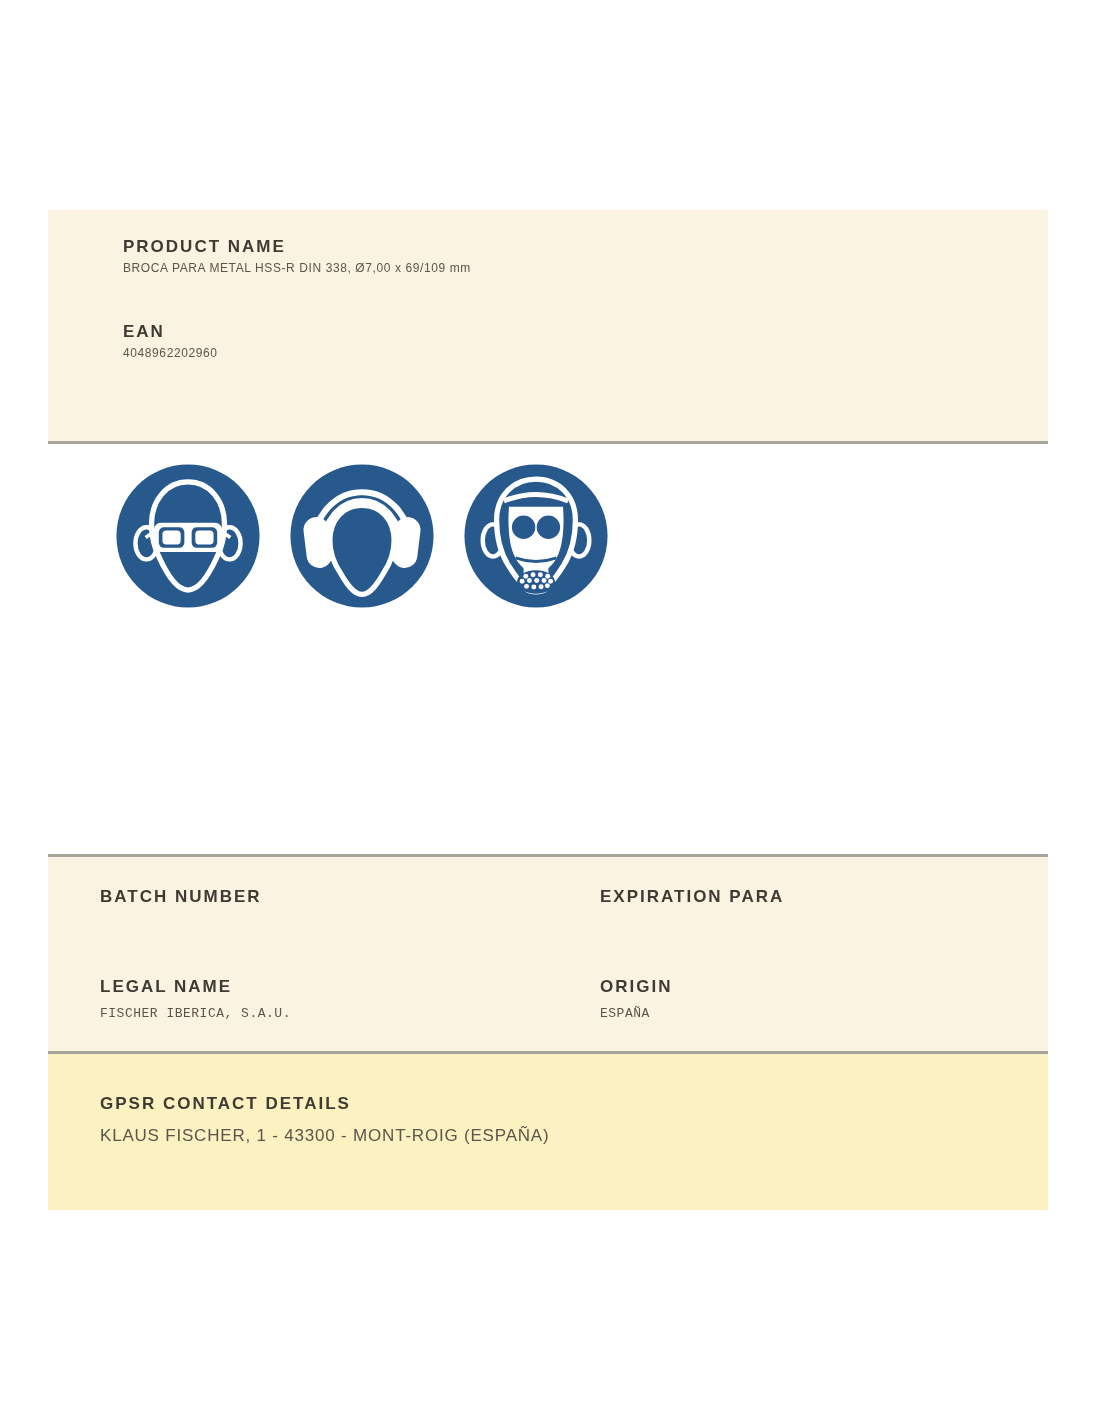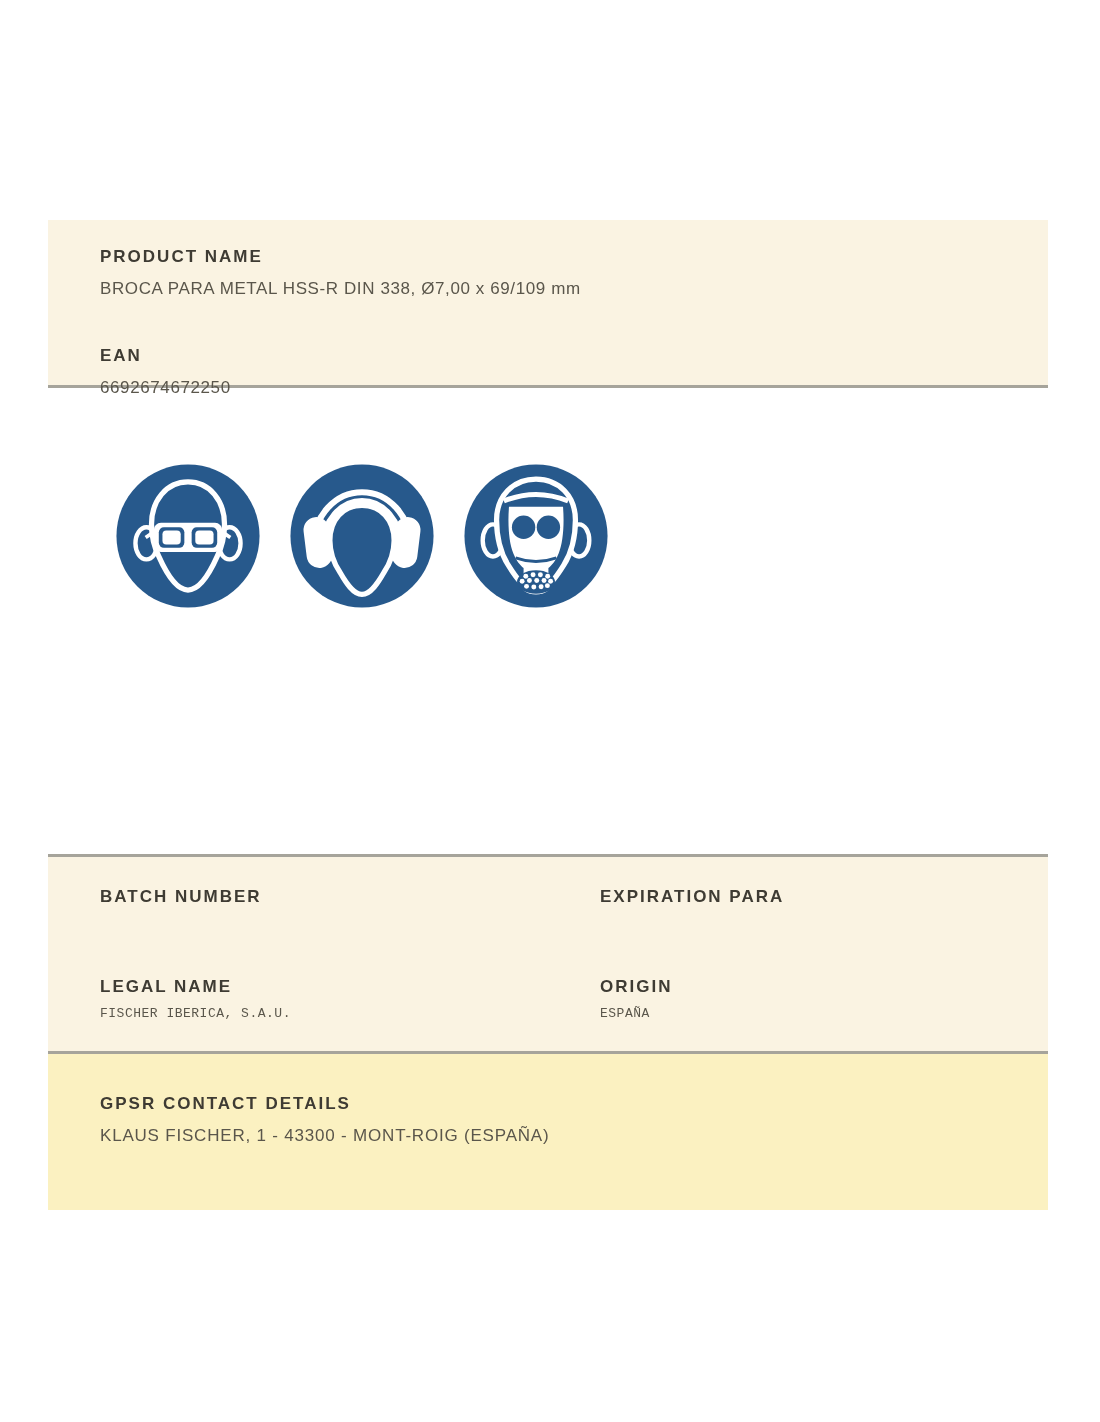--- a/index.html
+++ b/index.html
@@ -15,31 +15,31 @@
   body{
     width:1100px;height:1422px;position:relative;
     font-family:"Liberation Sans", sans-serif;
     overflow:hidden;
   }
   .box{position:absolute;left:48px;width:1000px;}
   .box-cream{background:var(--cream-panel);}
   .box-yellow{background:var(--yellow-panel);}
 
   .box-product{
-    top:220px;height:168px;
+    top:210px;height:234px;
     border-bottom:3px solid var(--divider-gray);
-    padding:27px 48px 0 52px;
+    padding:27px 48px 0 75px;
   }
   .label{
     font-weight:bold;font-size:17px;letter-spacing:2px;
     color:var(--label-text);line-height:1.2;
   }
   .value{
-    font-size:17px;letter-spacing:0.6px;
-    color:var(--value-text);line-height:1.2;margin-top:12px;
+    font-size:12px;letter-spacing:0.6px;
+    color:var(--value-text);line-height:1.2;margin-top:4px;
   }
   .gap{margin-top:46px;}
 
   .icons-row{
     position:absolute;top:463px;left:115px;
     display:flex;gap:28px;
   }
   .icons-row svg{width:146px;height:146px;color:var(--accent-blue);display:block;}
 
   .box-batch{
@@ -67,21 +67,21 @@
     color:var(--value-text);text-decoration:none;
   }
 </style>
 </head>
 <body>
 
 <section class="box box-cream box-product">
   <div class="label">PRODUCT NAME</div>
   <div class="value">BROCA PARA METAL HSS-R DIN 338, Ø7,00 x 69/109 mm</div>
   <div class="label gap">EAN</div>
-  <div class="value">6692674672250</div>
+  <div class="value">4048962202960</div>
 </section>
 
 <div class="icons-row">
 
   <svg viewBox="0 0 100 100" aria-hidden="true">
     <circle cx="50" cy="50" r="49" fill="currentColor"></circle>
     <ellipse cx="21.5" cy="55" rx="7.5" ry="11" fill="currentColor" stroke="#fff" stroke-width="3"></ellipse>
     <ellipse cx="78.5" cy="55" rx="7.5" ry="11" fill="currentColor" stroke="#fff" stroke-width="3"></ellipse>
     <path d="M50 13 C65 13 75 26 75 42 C75 51 73 58 70 64 C66 73 59 87 50 87 C41 87 34 73 30 64 C27 58 25 51 25 42 C25 26 35 13 50 13 Z" fill="currentColor" stroke="#fff" stroke-width="3.6"></path>
     <path d="M21 51 L30 45 M79 51 L70 45" stroke="#fff" stroke-width="2.6" fill="none"></path>

